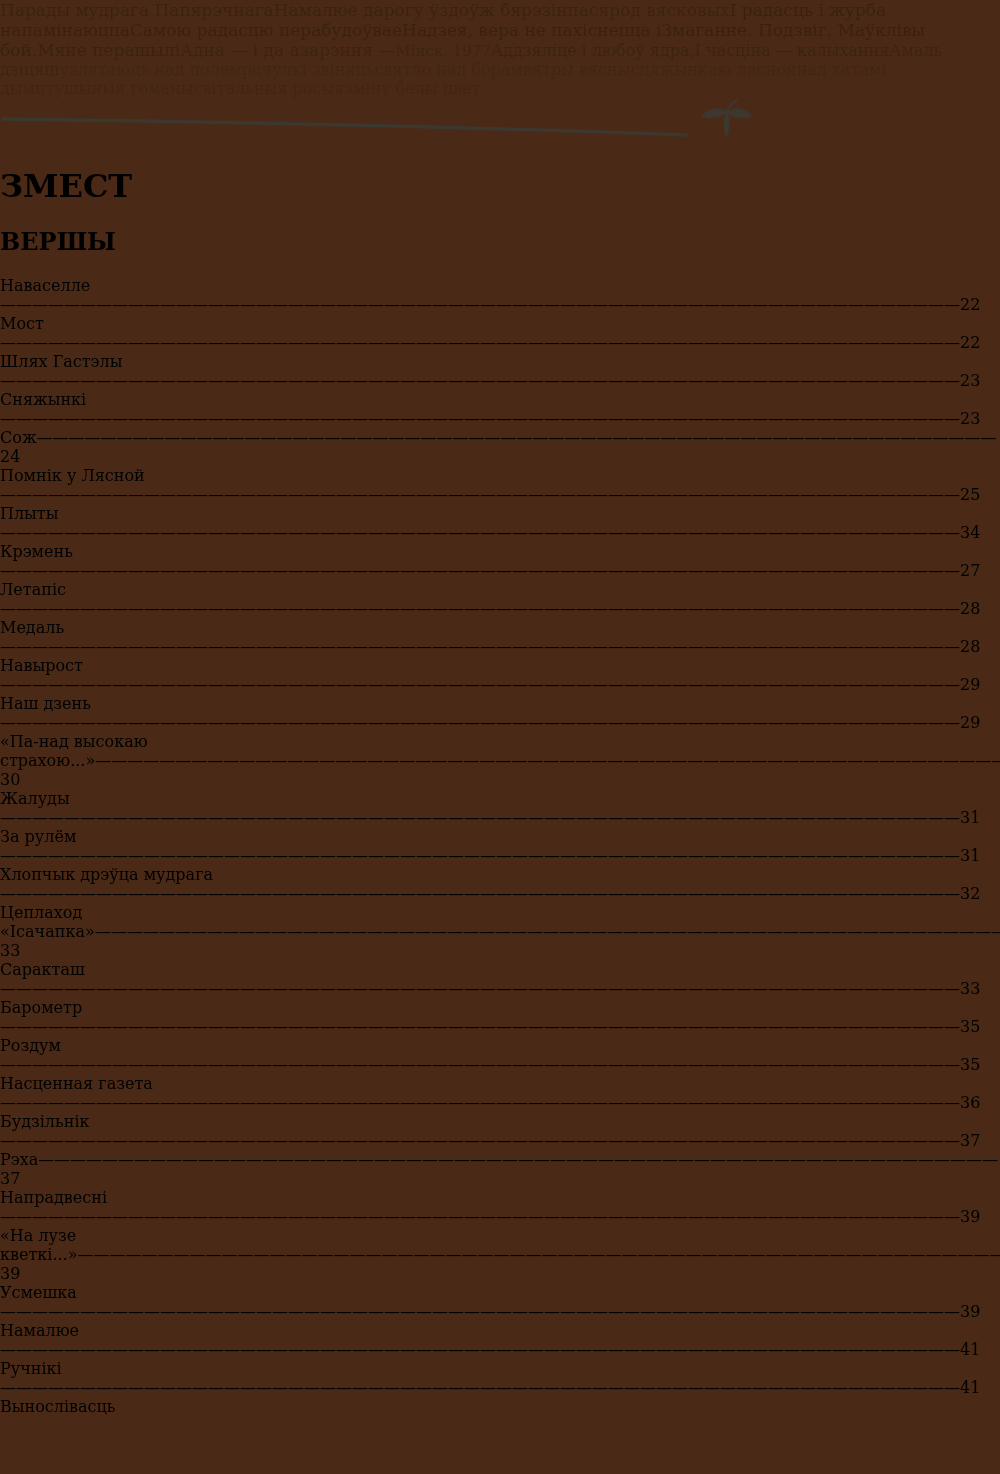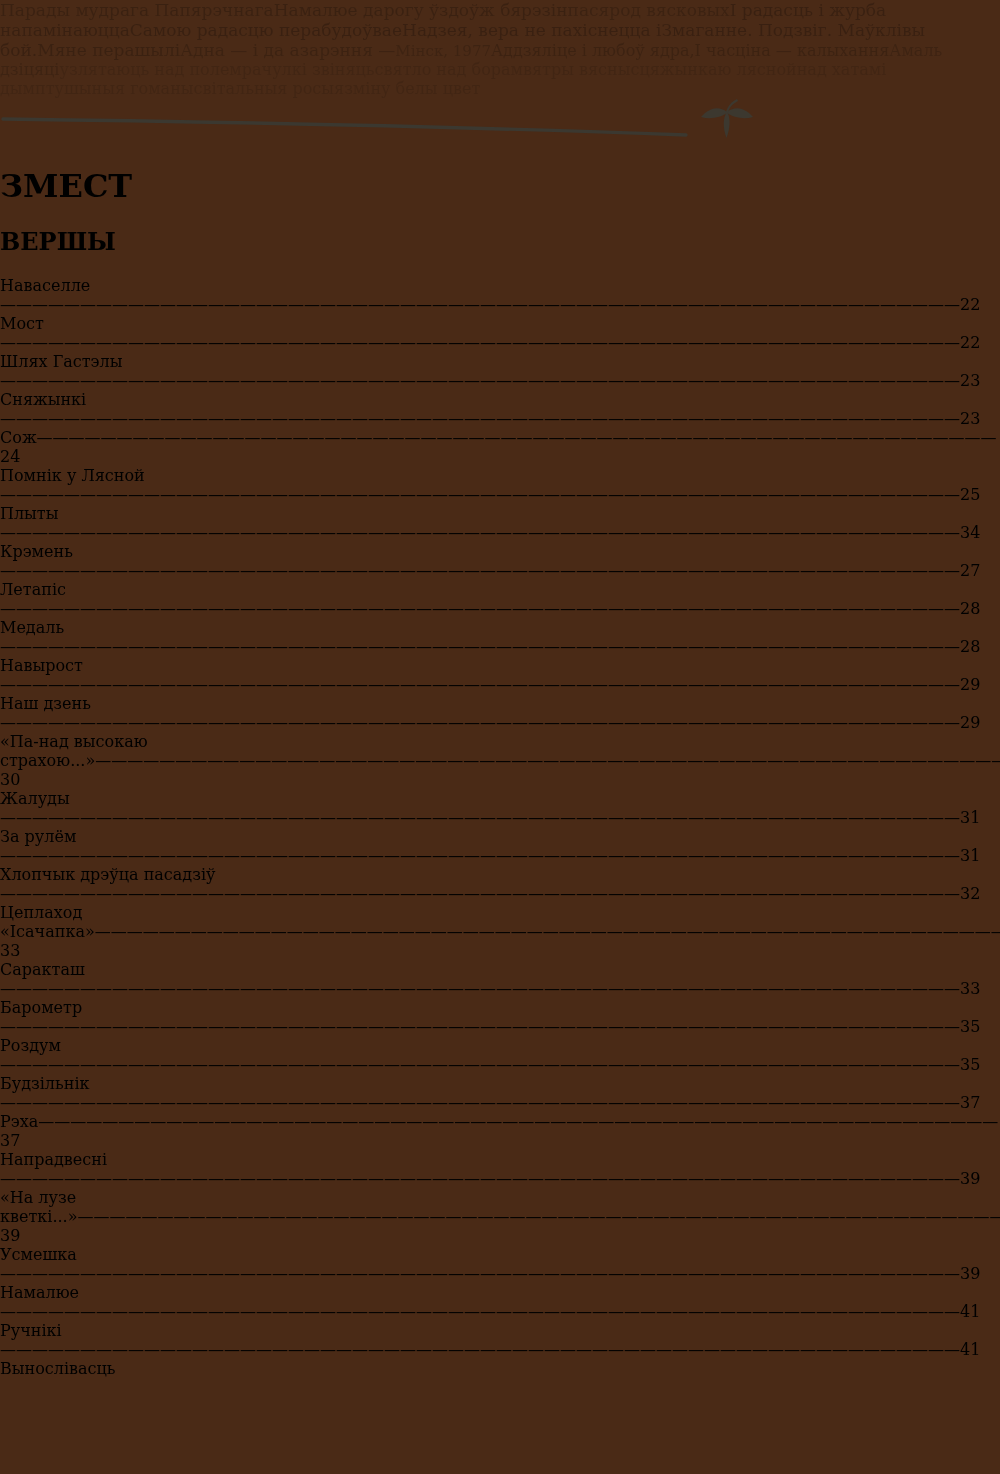--- a/index.html
+++ b/index.html
@@ -84,25 +84,26 @@
           <div class="row"><span class="t">Помнік у Лясной</span><span class="l">————————————————————————————————————————————————————————————</span><span class="p">25</span></div>
           <div class="row"><span class="t">Плыты</span><span class="l">————————————————————————————————————————————————————————————</span><span class="p">34</span></div>
           <div class="row"><span class="t">Крэмень</span><span class="l">————————————————————————————————————————————————————————————</span><span class="p">27</span></div>
           <div class="row"><span class="t">Летапіс</span><span class="l">————————————————————————————————————————————————————————————</span><span class="p">28</span></div>
           <div class="row"><span class="t">Медаль</span><span class="l">————————————————————————————————————————————————————————————</span><span class="p">28</span></div>
           <div class="row"><span class="t">Навырост</span><span class="l">————————————————————————————————————————————————————————————</span><span class="p">29</span></div>
           <div class="row"><span class="t">Наш дзень</span><span class="l">————————————————————————————————————————————————————————————</span><span class="p">29</span></div>
           <div class="row"><span class="t">«Па-над высокаю страхою...»</span><span class="l">————————————————————————————————————————————————————————————</span><span class="p">30</span></div>
           <div class="row"><span class="t">Жалуды</span><span class="l">————————————————————————————————————————————————————————————</span><span class="p">31</span></div>
           <div class="row"><span class="t">За рулём</span><span class="l">————————————————————————————————————————————————————————————</span><span class="p">31</span></div>
-          <div class="row"><span class="t">Хлопчык дрэўца пасадзіў</span><span class="l">————————————————————————————————————————————————————————————</span><span class="p">32</span></div>
+          <div class="row"><span class="t">Хлопчык дрэўца мудрага</span><span class="l">————————————————————————————————————————————————————————————</span><span class="p">32</span></div>
           <div class="row"><span class="t">Цеплаход «Ісачапка»</span><span class="l">————————————————————————————————————————————————————————————</span><span class="p">33</span></div>
           <div class="row"><span class="t">Саракташ</span><span class="l">————————————————————————————————————————————————————————————</span><span class="p">33</span></div>
           <div class="row"><span class="t">Барометр</span><span class="l">————————————————————————————————————————————————————————————</span><span class="p">35</span></div>
           <div class="row"><span class="t">Роздум</span><span class="l">————————————————————————————————————————————————————————————</span><span class="p">35</span></div>
+          <div class="row"><span class="t">Насценная газета</span><span class="l">————————————————————————————————————————————————————————————</span><span class="p">36</span></div>
           <div class="row"><span class="t">Будзільнік</span><span class="l">————————————————————————————————————————————————————————————</span><span class="p">37</span></div>
           <div class="row"><span class="t">Рэха</span><span class="l">————————————————————————————————————————————————————————————</span><span class="p">37</span></div>
           <div class="row"><span class="t">Напрадвесні</span><span class="l">————————————————————————————————————————————————————————————</span><span class="p">39</span></div>
           <div class="row"><span class="t">«На лузе кветкі...»</span><span class="l">————————————————————————————————————————————————————————————</span><span class="p">39</span></div>
           <div class="row"><span class="t">Усмешка</span><span class="l">————————————————————————————————————————————————————————————</span><span class="p">39</span></div>
           <div class="row"><span class="t">Намалюе</span><span class="l">————————————————————————————————————————————————————————————</span><span class="p">41</span></div>
           <div class="row"><span class="t">Ручнікі</span><span class="l">————————————————————————————————————————————————————————————</span><span class="p">41</span></div>
           <div class="row"><span class="t">Вынослівасць</span></div>
         </div>
 

